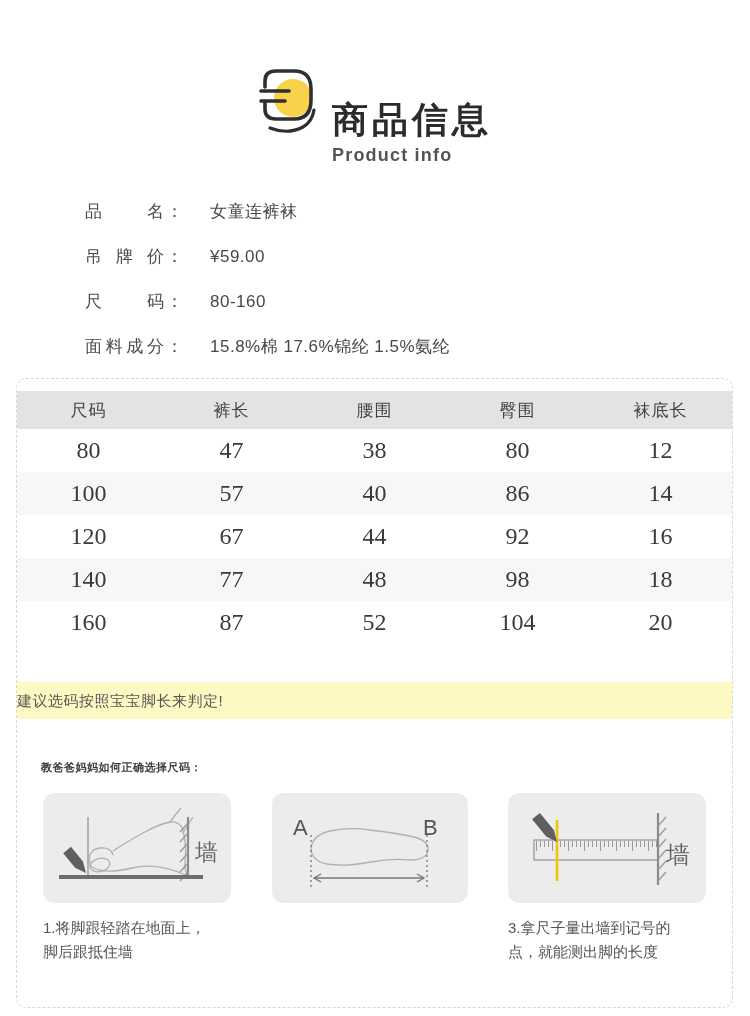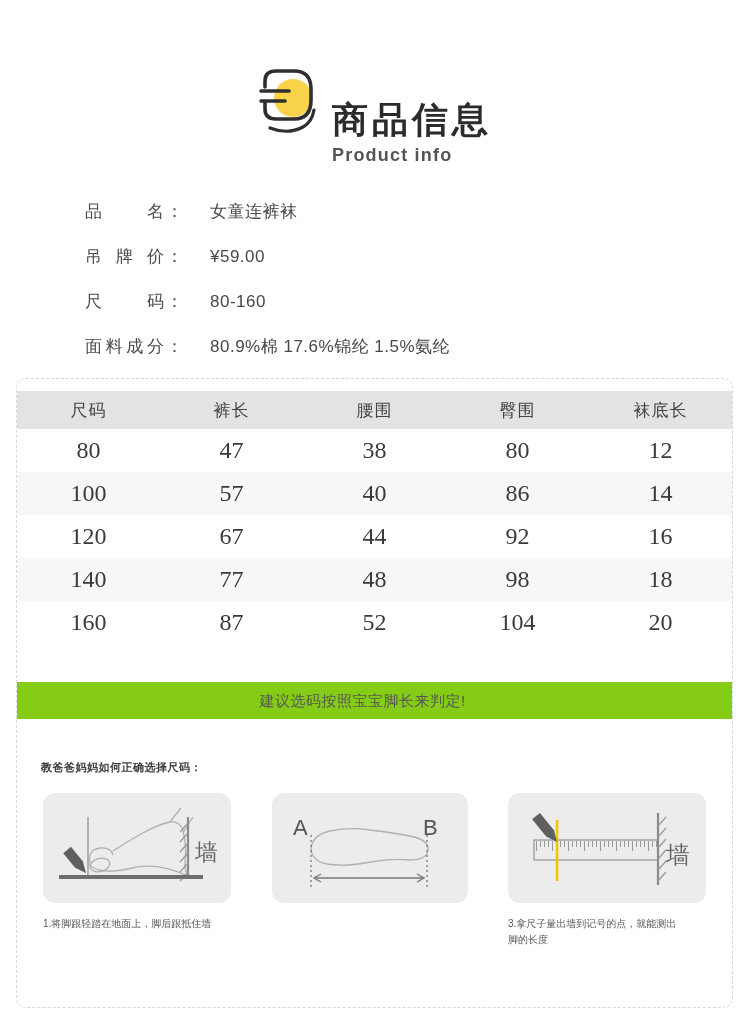--- a/index.html
+++ b/index.html
@@ -35,38 +35,38 @@
     background:#e3e3e3; height:38px; font-size:17px; font-weight:400; color:#454545;
     text-align:center; letter-spacing:1px;
   }
   .size-table td {
     height:43px; text-align:center; font-family:"Liberation Serif", serif;
     font-size:24px; color:#3a3a3a;
   }
   .size-table tbody tr:nth-child(even) { background:#f7f7f7; }
 
   .note {
-    margin-top:38px; height:37px; line-height:37px; background:#84cc16;
-    text-align:center; padding-right:24px; font-size:15px; color:#565656; letter-spacing:0.5px;
+    margin-top:38px; height:37px; line-height:37px; background:#fef9c3;
+    text-align:left; padding-right:24px; font-size:15px; color:#565656; letter-spacing:0.5px;
   }
 
   .guide-heading { margin:41px 0 12px 24px; font-size:11px; font-weight:700; color:#3c3c3c; letter-spacing:0.5px; }
 
   .boxes { display:flex; justify-content:space-between; padding:0 26px; margin-top:18px; }
   .gbox { background:#ececec; border-radius:12px; height:110px; overflow:hidden; }
   .gbox svg { display:block; }
   .gbox.b1 { width:188px; }
   .gbox.b2 { width:196px; }
   .gbox.b3 { width:198px; }
 
   .captions { display:flex; justify-content:space-between; padding:0 26px; margin-top:13px; }
   .cap-col.c1 { width:188px; }
   .cap-col.c2 { width:196px; }
   .cap-col.c3 { width:198px; }
-  .cap-col p { width:176px; font-size:10px; line-height:1.58; color:#555; }
+  .cap-col p { width:176px; font-size:15px; line-height:1.58; color:#555; }
 </style>
 </head>
 <body>
 
 <div class="page">
 
   <header class="hdr">
     <div class="hdr-icon">
       <svg width="60" height="74" viewBox="0 0 60 74">
         <circle cx="35" cy="36" r="19" fill="#f8d34a"></circle>
@@ -94,21 +94,21 @@
       <span class="dvalue">¥59.00</span>
     </div>
     <div class="drow">
       <span class="dlabel">尺码</span>
         <span class="dcolon">：</span>
       <span class="dvalue">80-160</span>
     </div>
     <div class="drow">
       <span class="dlabel">面料成分</span>
         <span class="dcolon">：</span>
-      <span class="dvalue">80.9%棉 17.6%锦纶 1.5%氨纶</span>
+      <span class="dvalue">15.8%棉 17.6%锦纶 1.5%氨纶</span>
     </div>
   </section>
 
   <section class="panel">
 
     <table class="size-table">
       <thead>
         <tr>
           <th>尺码</th>
           <th>裤长</th>

